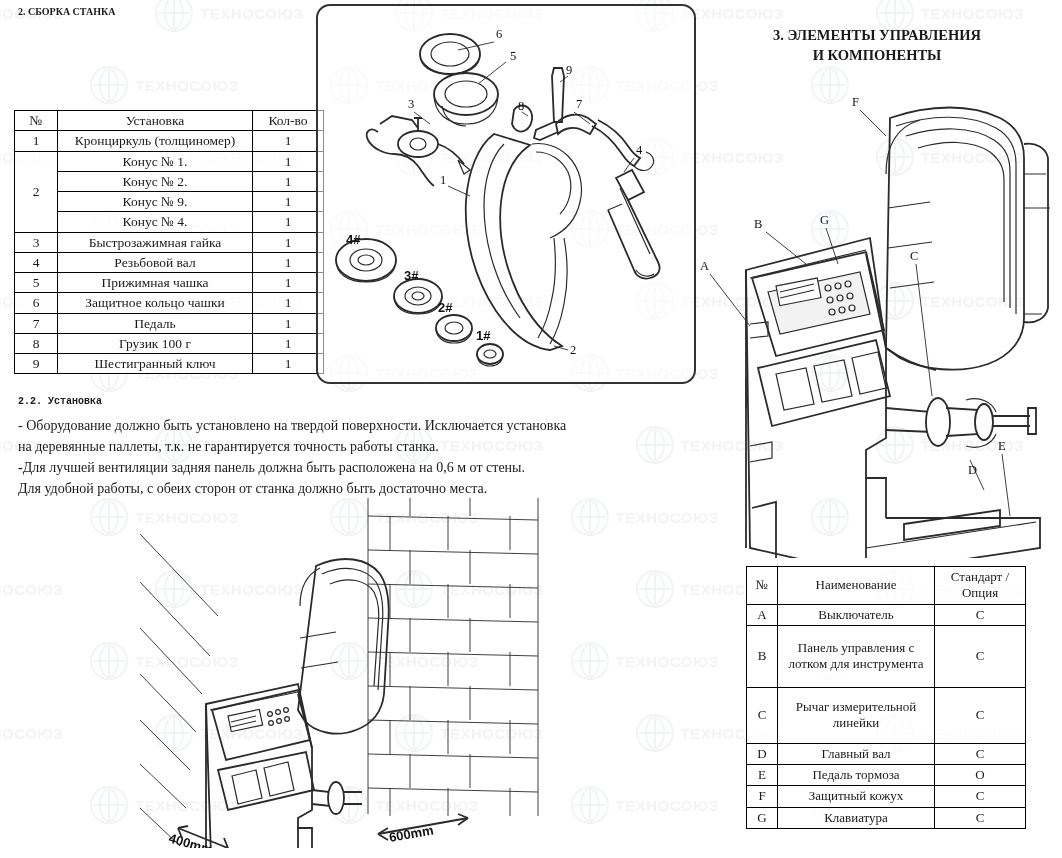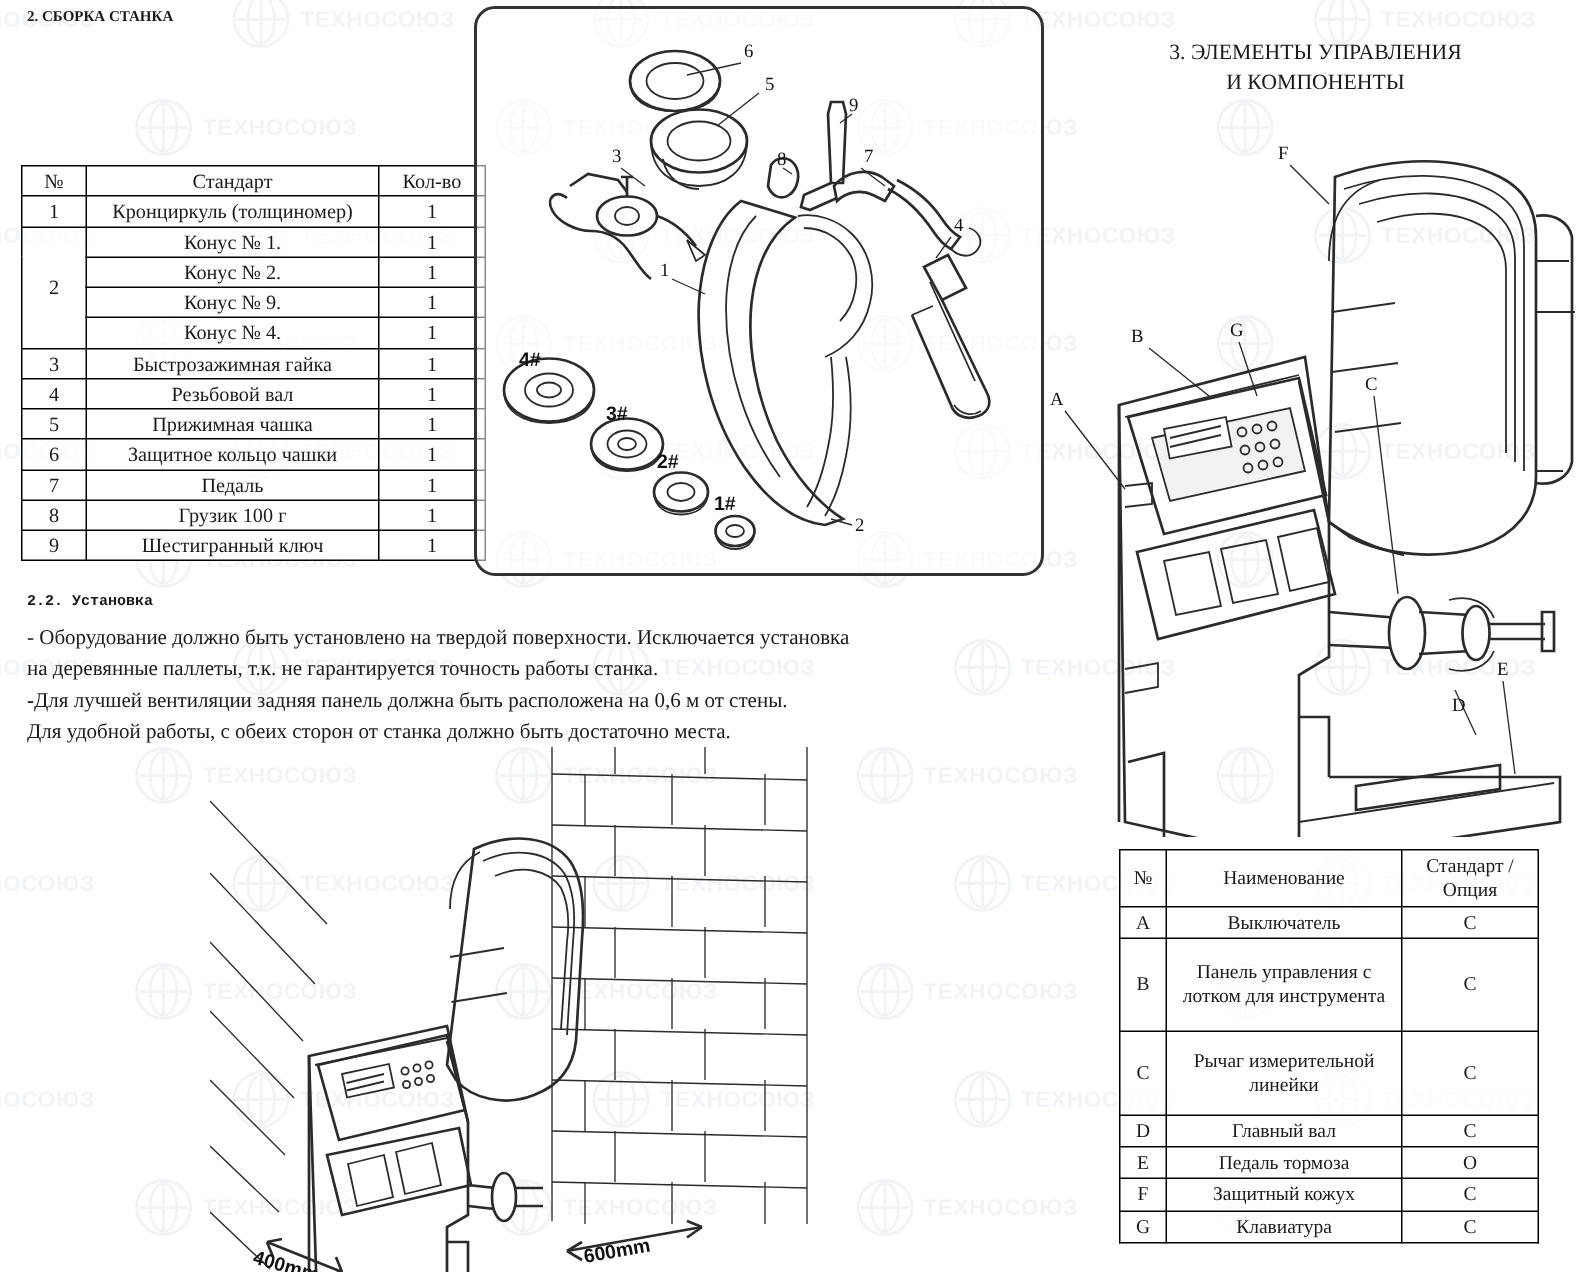--- a/index.html
+++ b/index.html
@@ -50,21 +50,21 @@
   }
   
   #page{position:relative;z-index:2;width:1062px;height:858px;}
   .abs{position:absolute;}
 
   h2.sec{
     font-size:10px;font-weight:bold;margin:0;
     font-family:"Liberation Serif", serif;
   }
   .sec-title-right{
-    font-size:14.5px;font-weight:normal;text-align:center;line-height:1.35;
+    font-size:14.5px;font-weight:bold;text-align:center;line-height:1.35;
   }
   
   table.parts{
     border-collapse:collapse;
     font-size:13.5px;
     background:rgba(255,255,255,.72);
   }
   table.parts th,table.parts td{
     border:1px solid #000;
     padding:1px 4px;
@@ -483,21 +483,21 @@
 
 <div id="page">
 
   <h2 class="sec abs" style="left:18px;top:6px;">2.  СБОРКА СТАНКА</h2>
 
   <div class="abs" style="left:14px;top:110px;">
     <table class="parts">
       <thead>
         <tr>
           <th class="num">№</th>
-          <th class="desc">Стандарт</th>
+          <th class="desc">Установка</th>
           <th class="qty">Кол-во</th>
         </tr>
       </thead>
       <tbody>
         <tr>
           <td class="num">1</td>
           <td class="desc">Кронциркуль (толщиномер)</td>
           <td class="qty">1</td>
         </tr>
         <tr>

